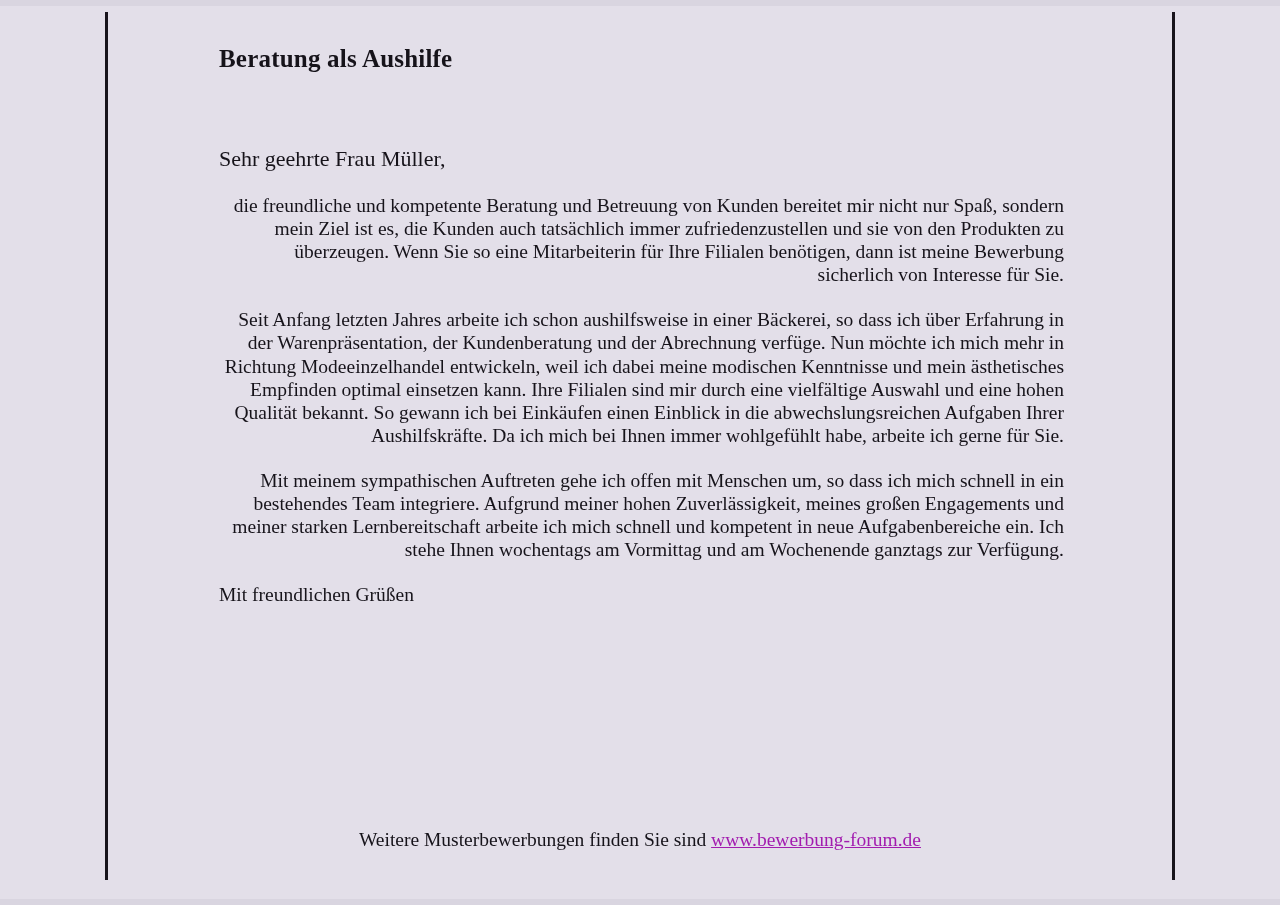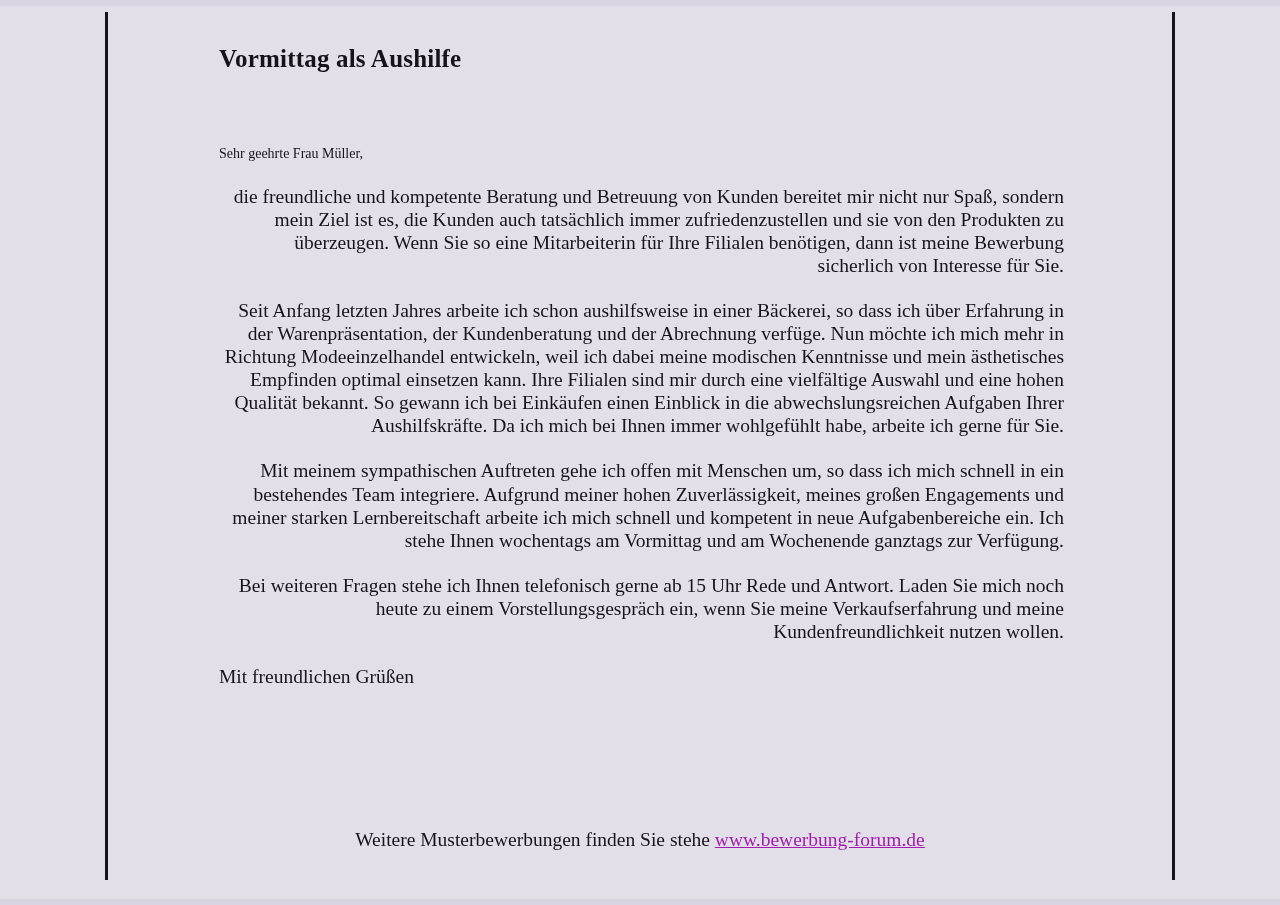--- a/index.html
+++ b/index.html
@@ -60,21 +60,21 @@
     padding-top: 44px;
     font-size: 25px;
     font-weight: bold;
     letter-spacing: 0.2px;
     line-height: 1.2;
   }
 
   .salutation {
     margin: 0;
     padding-top: 72px;
-    font-size: 14px;
+    font-size: 22px;
     line-height: 1.18;
   }
 
   .body-par {
     margin: 0;
     padding-top: 22px;
     font-size: 19.5px;
     line-height: 1.185;
     text-align: right;
   }
@@ -107,34 +107,33 @@
 <div class="sheet">
 
   <div class="page-edge-top"></div>
   <div class="page-edge-bottom"></div>
 
   <div class="rule rule-left"></div>
   <div class="rule rule-right"></div>
 
   <div class="content">
 
-    <h1 class="doc-title">Vormittag als Aushilfe</h1>
+    <h1 class="doc-title">Beratung als Aushilfe</h1>
 
     <p class="salutation">Sehr geehrte Frau Müller,</p>
 
     <p class="body-par">die freundliche und kompetente Beratung und Betreuung von Kunden bereitet mir nicht nur Spaß, sondern mein Ziel ist es, die Kunden auch tatsächlich immer zufriedenzustellen und sie von den Produkten zu überzeugen. Wenn Sie so eine Mitarbeiterin für Ihre Filialen benötigen, dann ist meine Bewerbung sicherlich von Interesse für Sie.</p>
 
     <p class="body-par">Seit Anfang letzten Jahres arbeite ich schon aushilfsweise in einer Bäckerei, so dass ich über Erfahrung in der Warenpräsentation, der Kundenberatung und der Abrechnung verfüge. Nun möchte ich mich mehr in Richtung Modeeinzelhandel entwickeln, weil ich dabei meine modischen Kenntnisse und mein ästhetisches Empfinden optimal einsetzen kann. Ihre Filialen sind mir durch eine vielfältige Auswahl und eine hohen Qualität bekannt. So gewann ich bei Einkäufen einen Einblick in die abwechslungsreichen Aufgaben Ihrer Aushilfskräfte. Da ich mich bei Ihnen immer wohlgefühlt habe, arbeite ich gerne für Sie.</p>
 
     <p class="body-par">Mit meinem sympathischen Auftreten gehe ich offen mit Menschen um, so dass ich mich schnell in ein bestehendes Team integriere. Aufgrund meiner hohen Zuverlässigkeit, meines großen Engagements und meiner starken Lernbereitschaft arbeite ich mich schnell und kompetent in neue Aufgabenbereiche ein. Ich stehe Ihnen wochentags am Vormittag und am Wochenende ganztags zur Verfügung.</p>
 
-    <p class="body-par">Bei weiteren Fragen stehe ich Ihnen telefonisch gerne ab 15 Uhr Rede und Antwort. Laden Sie mich noch heute zu einem Vorstellungsgespräch ein, wenn Sie meine Verkaufserfahrung und meine Kundenfreundlichkeit nutzen wollen.</p>
 
     <p class="closing">Mit freundlichen Grüßen</p>
 
   </div>
 
   <div class="footer">
-    <span>Weitere Musterbewerbungen finden Sie stehe</span>
+    <span>Weitere Musterbewerbungen finden Sie sind</span>
     <span class="footer-link">www.bewerbung-forum.de</span>
   </div>
 
 </div>
 
 </body></html>

